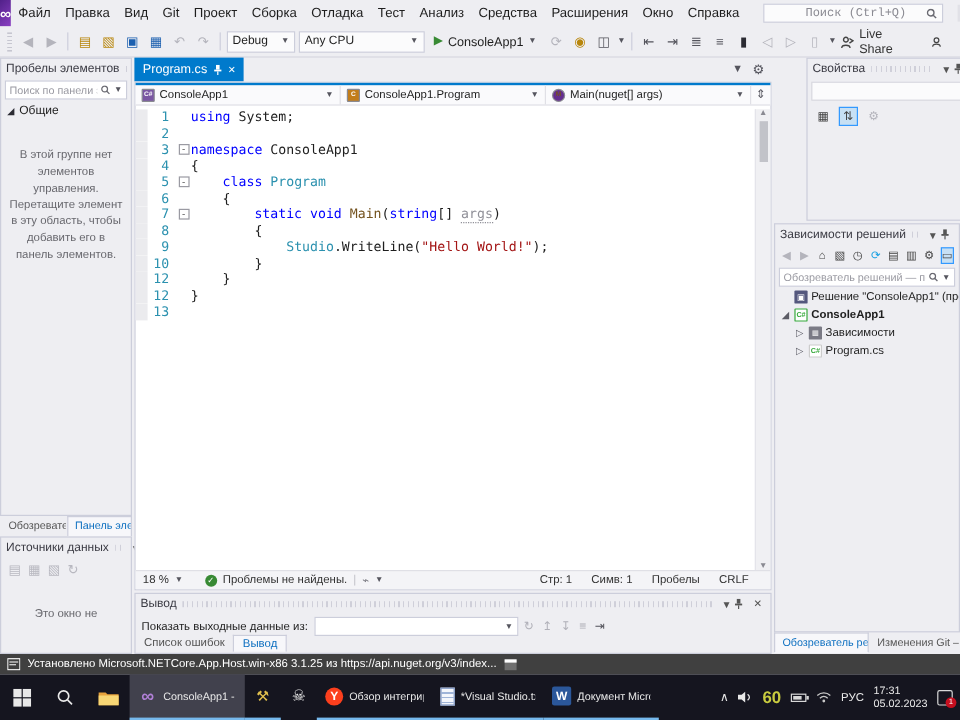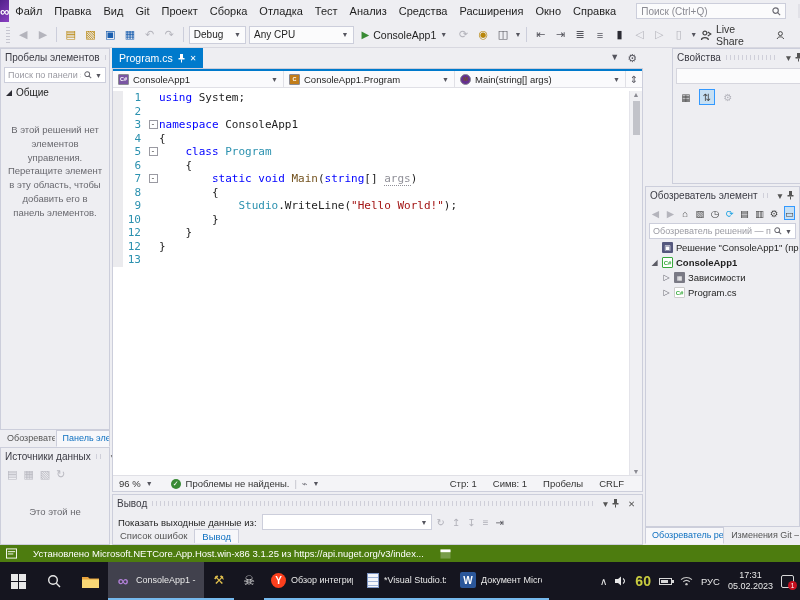--- a/index.html
+++ b/index.html
@@ -5,21 +5,21 @@
   * { box-sizing: border-box; margin: 0; padding: 0; }
   body { font-family: "Liberation Sans", "DejaVu Sans", sans-serif; background:#888; }
   .screen { position:relative; width:800px; height:600px; background:#EEEEF2; overflow:hidden; font-size:11px; color:#1E1E1E; }
 
   
   .titlebar { position:absolute; left:0; top:0; width:800px; height:22px; background:#EEEEF2; display:flex; align-items:center; }
   .vs-logo { width:24px; height:22px; background:linear-gradient(135deg,#52218A,#8A3FC2); color:#fff; font-weight:bold; font-size:13px; display:flex; align-items:center; justify-content:center; }
   .menus { display:flex; align-items:center; height:100%; }
   .menu-item { padding:0 6px; line-height:22px; cursor:default; }
   .qsearch { display:flex; align-items:center; width:150px; height:16px; background:#FBFBFC; border:1px solid #CCCEDB; margin-left:14px; padding:0 4px; }
-  .qsearch input { flex:1; min-width:0; border:0; outline:0; background:transparent; font-size:10px; color:#333; font-family:Liberation Sans, sans-serif; }
+  .qsearch input { flex:1; min-width:0; border:0; outline:0; background:transparent; font-size:10px; color:#333; font-family:Liberation Mono, monospace;margin-left:30px; }
   .qsearch input::placeholder { color:#8A8A92; }
   .tb-project { margin-left:12px; padding:1px 8px; background:#E1E1E7; font-size:10.5px; }
 
   
   .toolbar { position:absolute; left:0; top:22px; width:800px; height:26px; background:#EEEEF2; border-bottom:1px solid #D8D8E0; display:flex; align-items:center; padding:0 4px; gap:3px; }
   .t-ico { width:17px; height:17px; display:flex; align-items:center; justify-content:center; font-size:11px; color:#54545C; cursor:pointer; }
   .t-ico.dis { color:#B4B4BC; }
   .t-ico.amber { color:#B8860B; }
   .t-ico.blue { color:#1B5FAF; }
   .t-sep { width:1px; height:15px; background:#CCCEDB; margin:0 2px; }
@@ -98,41 +98,41 @@
   .tree-row { display:flex; align-items:center; height:15px; gap:3px; white-space:nowrap; overflow:hidden; cursor:pointer; padding-right:2px; }
   .tree-row .exp { width:9px; flex:0 0 auto; text-align:center; color:#5C5C66; font-size:8px; }
   .tico { width:11px; height:11px; flex:0 0 auto; display:flex; align-items:center; justify-content:center; font-size:6px; font-weight:bold; border-radius:1px; }
   .tico.sol { background:#54577D; color:#fff; font-size:7px; }
   .tico.csp { border:1px solid #37A93C; color:#37A93C; background:#fff; }
   .tico.dep { background:#7A7A85; color:#fff; }
   .tico.csf { border:1px solid #CCC; color:#37A93C; background:#fff; }
   .rb-tabs { position:absolute; left:645px; top:527px; width:155px; height:17px; display:flex; font-size:9px; }
 
   
-  .statusbar { position:absolute; left:0; top:545px; width:800px; height:17px; background:#4d7c0f; color:#fff; display:flex; align-items:center; gap:16px; padding:0 6px; font-size:9.5px; }
+  .statusbar { position:absolute; left:0; top:545px; width:800px; height:17px; background:#404040; color:#fff; display:flex; align-items:center; gap:6px; padding:0 6px; font-size:9.5px; }
   .taskbar { position:absolute; left:0; top:562px; width:800px; height:38px; background:#15151F; display:flex; align-items:stretch; color:#E8E8E8; }
   .tb-ico { width:36px; display:flex; align-items:center; justify-content:center; cursor:pointer; }
   .tb-app { display:flex; align-items:center; gap:5px; padding:0 7px; max-width:96px; cursor:pointer; border-bottom:2px solid transparent; position:relative; }
   .tb-app.open { border-bottom-color:#76B9ED; }
   .tb-app.active { background:#41414D; }
   .tb-app .lbl { font-size:9px; color:#E8E8E8; white-space:nowrap; overflow:hidden; max-width:62px; }
   .ai { width:16px; height:16px; flex:0 0 auto; display:flex; align-items:center; justify-content:center; font-weight:bold; }
   .ai.vs { color:#B180D7; font-size:15px; }
   .ai.ya { background:#FC3F1D; color:#fff; border-radius:50%; font-size:10px; width:15px; height:15px; }
   .ai.np { background:#F4F6FB; border:1px solid #7E96C4; width:12px; height:15px; font-size:0; background-image:repeating-linear-gradient(180deg,transparent 0 3px,#9FB4D8 3px 4px); }
   .ai.wd { background:#2B579A; color:#fff; font-size:10px; border-radius:2px; }
   .ai.sk { color:#E8E8E8; font-size:13px; }
   .ai.tl { color:#E2C14E; font-size:12px; }
   .tray { margin-left:auto; display:flex; align-items:center; gap:8px; padding-right:6px; font-size:9px; }
   .tray .glyph { color:#E8E8E8; font-size:10px; }
   .batt { width:13px; height:7px; border:1px solid #D8D8D8; position:relative; }
   .batt:after { content:""; position:absolute; right:-3px; top:1px; width:2px; height:3px; background:#D8D8D8; }
   .batt .fill { position:absolute; left:1px; top:1px; bottom:1px; width:60%; background:#D8D8D8; }
   .pct { color:#C9CC3F; font-size:14px; font-weight:bold; }
-  .clock { text-align:center; line-height:1.25; font-size:9px; }
+  .clock { text-align:left; line-height:1.25; font-size:9px; }
   .notif { width:13px; height:13px; border:1px solid #D8D8D8; border-radius:2px; position:relative; }
   .notif .badge { position:absolute; right:-4px; bottom:-3px; width:9px; height:9px; border-radius:50%; background:#C50F1F; color:#fff; font-size:6.5px; display:flex; align-items:center; justify-content:center; }
   svg { display:block; }
 </style>
 </head>
 <body>
 
 <div class="screen">
 
   <div class="titlebar">
@@ -235,21 +235,21 @@
       <svg width="8" height="8" viewBox="0 0 10 10">
           <circle cx="4" cy="4" r="3" fill="none" stroke="#6A6A72" stroke-width="1.3"></circle>
           <line x1="6.3" y1="6.3" x2="9" y2="9" stroke="#6A6A72" stroke-width="1.3"></line>
         </svg>
       <span class="caret">▼</span>
     </div>
     <div class="group-row">
       <span class="tri-exp"></span>
       <span>Общие</span>
     </div>
-    <div class="toolbox-body">В этой решений нет элементов управления. Перетащите элемент в эту область, чтобы добавить его в панель элементов.</div>
+    <div class="toolbox-body">В этой группе нет элементов управления. Перетащите элемент в эту область, чтобы добавить его в панель элементов.</div>
   </div>
 
   <div class="side-tabs">
     <span class="side-tab">Обозревате...</span>
     <span class="side-tab active">Панель эле...</span>
   </div>
 
   <div class="panel" style="left:0;top:447px;width:110px;height:98px;">
     <div class="p-hdr">
       <span>Источники данных</span>
@@ -263,21 +263,21 @@
           </svg>
       </span>
       <span class="p-btn">✕</span>
     </div>
     <div class="ds-icons">
       <span>▤</span>
       <span>▦</span>
       <span>▧</span>
       <span>↻</span>
     </div>
-    <div class="ds-body">Это этой не</div>
+    <div class="ds-body">Это окно не</div>
   </div>
 
   <div class="doc-tabs">
     <div class="doc-tab">
       <span>Program.cs</span>
       <span class="mini">
         <svg width="7" height="9" viewBox="0 0 7 9">
             <rect x="2" y="0" width="3" height="4" fill="#fff"></rect>
             <rect x="0.5" y="4" width="6" height="1.5" fill="#fff"></rect>
             <rect x="3" y="5.5" width="1" height="3" fill="#fff"></rect>
@@ -298,21 +298,21 @@
         <span>ConsoleApp1</span>
           <span class="caret">▼</span>
       </div>
       <div class="nav-combo">
         <span class="mini-box cls">C</span>
         <span>ConsoleApp1.Program</span>
           <span class="caret">▼</span>
       </div>
       <div class="nav-combo">
         <span class="mini-box mth">M</span>
-        <span>Main(string[] args)</span>
+        <span>Main(nuget[] args)</span>
           <span class="caret">▼</span>
       </div>
       <span class="split-btn">⇕</span>
     </div>
 
     <div class="code-area">
         <div class="code-line">
           <span class="ln">1</span>
           <span class="fold"></span>
           <span class="code"><span class="kw">using</span><span class="pl"> System;</span></span>
@@ -385,21 +385,21 @@
         </div>
       </div>
 
     <div class="vscroll">
       <span>▲</span>
       <span class="vthumb"></span>
       <span style="margin-top:auto">▼</span>
     </div>
 
     <div class="ed-status">
-      <span>96 %</span>
+      <span>18 %</span>
       <span class="caret">▼</span>
       <span style="width:8px"></span>
       <span class="okdot">✓</span>
       <span>Проблемы не найдены.</span>
       <span style="color:#C0C0C8">|</span>
       <span style="color:#75757D">⌁</span>
       <span class="caret">▼</span>
       <span class="right">
         <span>Стр: 1</span>
         <span>Симв: 1</span>
@@ -461,21 +461,21 @@
       </div>
     <div class="prop-icons">
       <span class="pi">▦</span>
       <span class="pi sel">⇅</span>
       <span class="pi dis">⚙</span>
     </div>
   </div>
 
   <div class="panel" style="left:645px;top:186px;width:155px;height:341px;">
     <div class="p-hdr">
-      <span>Обозреватель элемент</span>
+      <span>Зависимости решений</span>
       <span class="p-grip"></span>
       <span class="p-btn">▼</span>
       <span class="p-btn">
         <svg width="7" height="9" viewBox="0 0 7 9">
             <rect x="2" y="0" width="3" height="4" fill="#555"></rect>
             <rect x="0.5" y="4" width="6" height="1.5" fill="#555"></rect>
             <rect x="3" y="5.5" width="1" height="3" fill="#555"></rect>
           </svg>
       </span>
 

